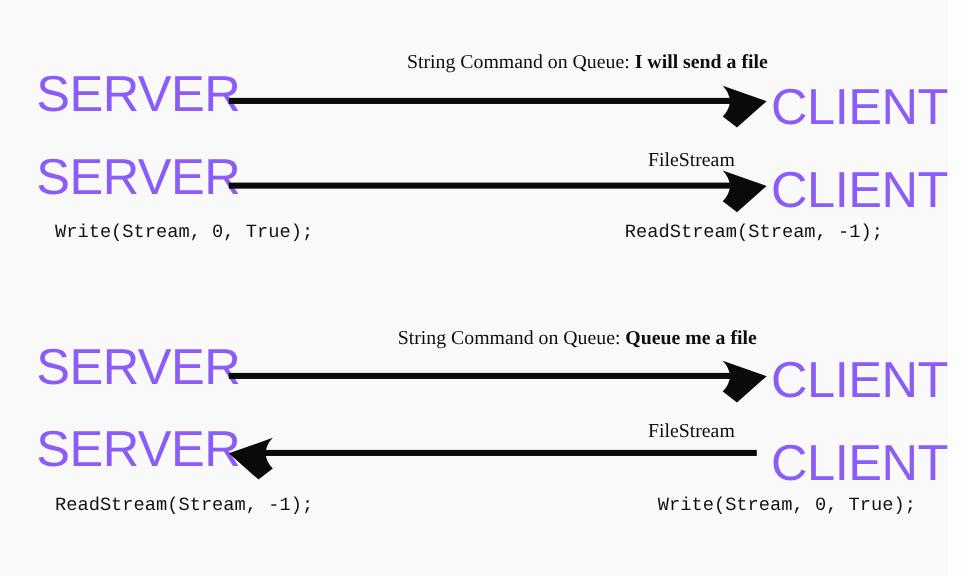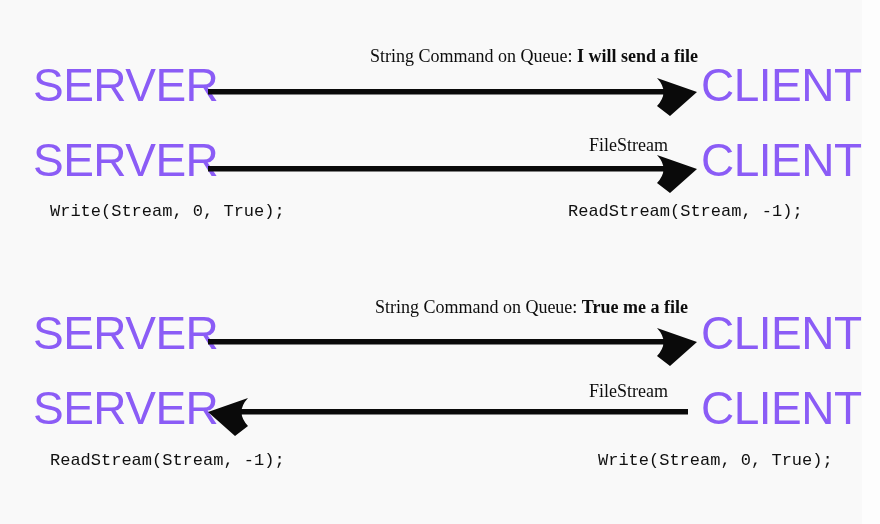--- a/index.html
+++ b/index.html
@@ -38,21 +38,21 @@
     position: absolute;
     font-family: "Liberation Sans", sans-serif;
     font-size: 46px;
     font-weight: 400;
     letter-spacing: -0.5px;
     color: #8b5cf6;
     line-height: 1;
     white-space: nowrap;
   }
   .endpoint.left  { left: 33px; }
-  .endpoint.right { left: 701px; }
+  .endpoint.right { left: 701px; margin-top: 12px; }
 
   
   .link {
     position: absolute;
     height: 46px;
   }
   .link svg {
     display: block;
     overflow: visible;
   }
@@ -122,21 +122,21 @@
 
   <div class="caption" style="left:50px; top:203px;">Write(Stream, 0, True);</div>
 
   <div class="caption" style="left:568px; top:203px;">ReadStream(Stream, -1);</div>
 
   <div class="endpoint left" style="top:310px;">SERVER</div>
 
   <div class="endpoint right" style="top:310px;">CLIENT</div>
 
   <div class="link-label" style="left:208px; top:298px; width:480px;">
-    <span>String Command on Queue: </span><span class="emphasis">True me a file</span>
+    <span>String Command on Queue: </span><span class="emphasis">Queue me a file</span>
   </div>
 
   <div class="link" style="left:208px; top:320px; width:495px;">
     <svg width="495" height="46" viewBox="0 0 495 46" aria-hidden="true">
       <rect x="0" y="19" width="472" height="5.5" fill="#0a0a0a"></rect>
       <path d="M 489 22 L 449 8 Q 462 22 449 36 L 462 46 Z" fill="#0a0a0a"></path>
     </svg>
   </div>
 
   <div class="endpoint left" style="top:385px;">SERVER</div>

